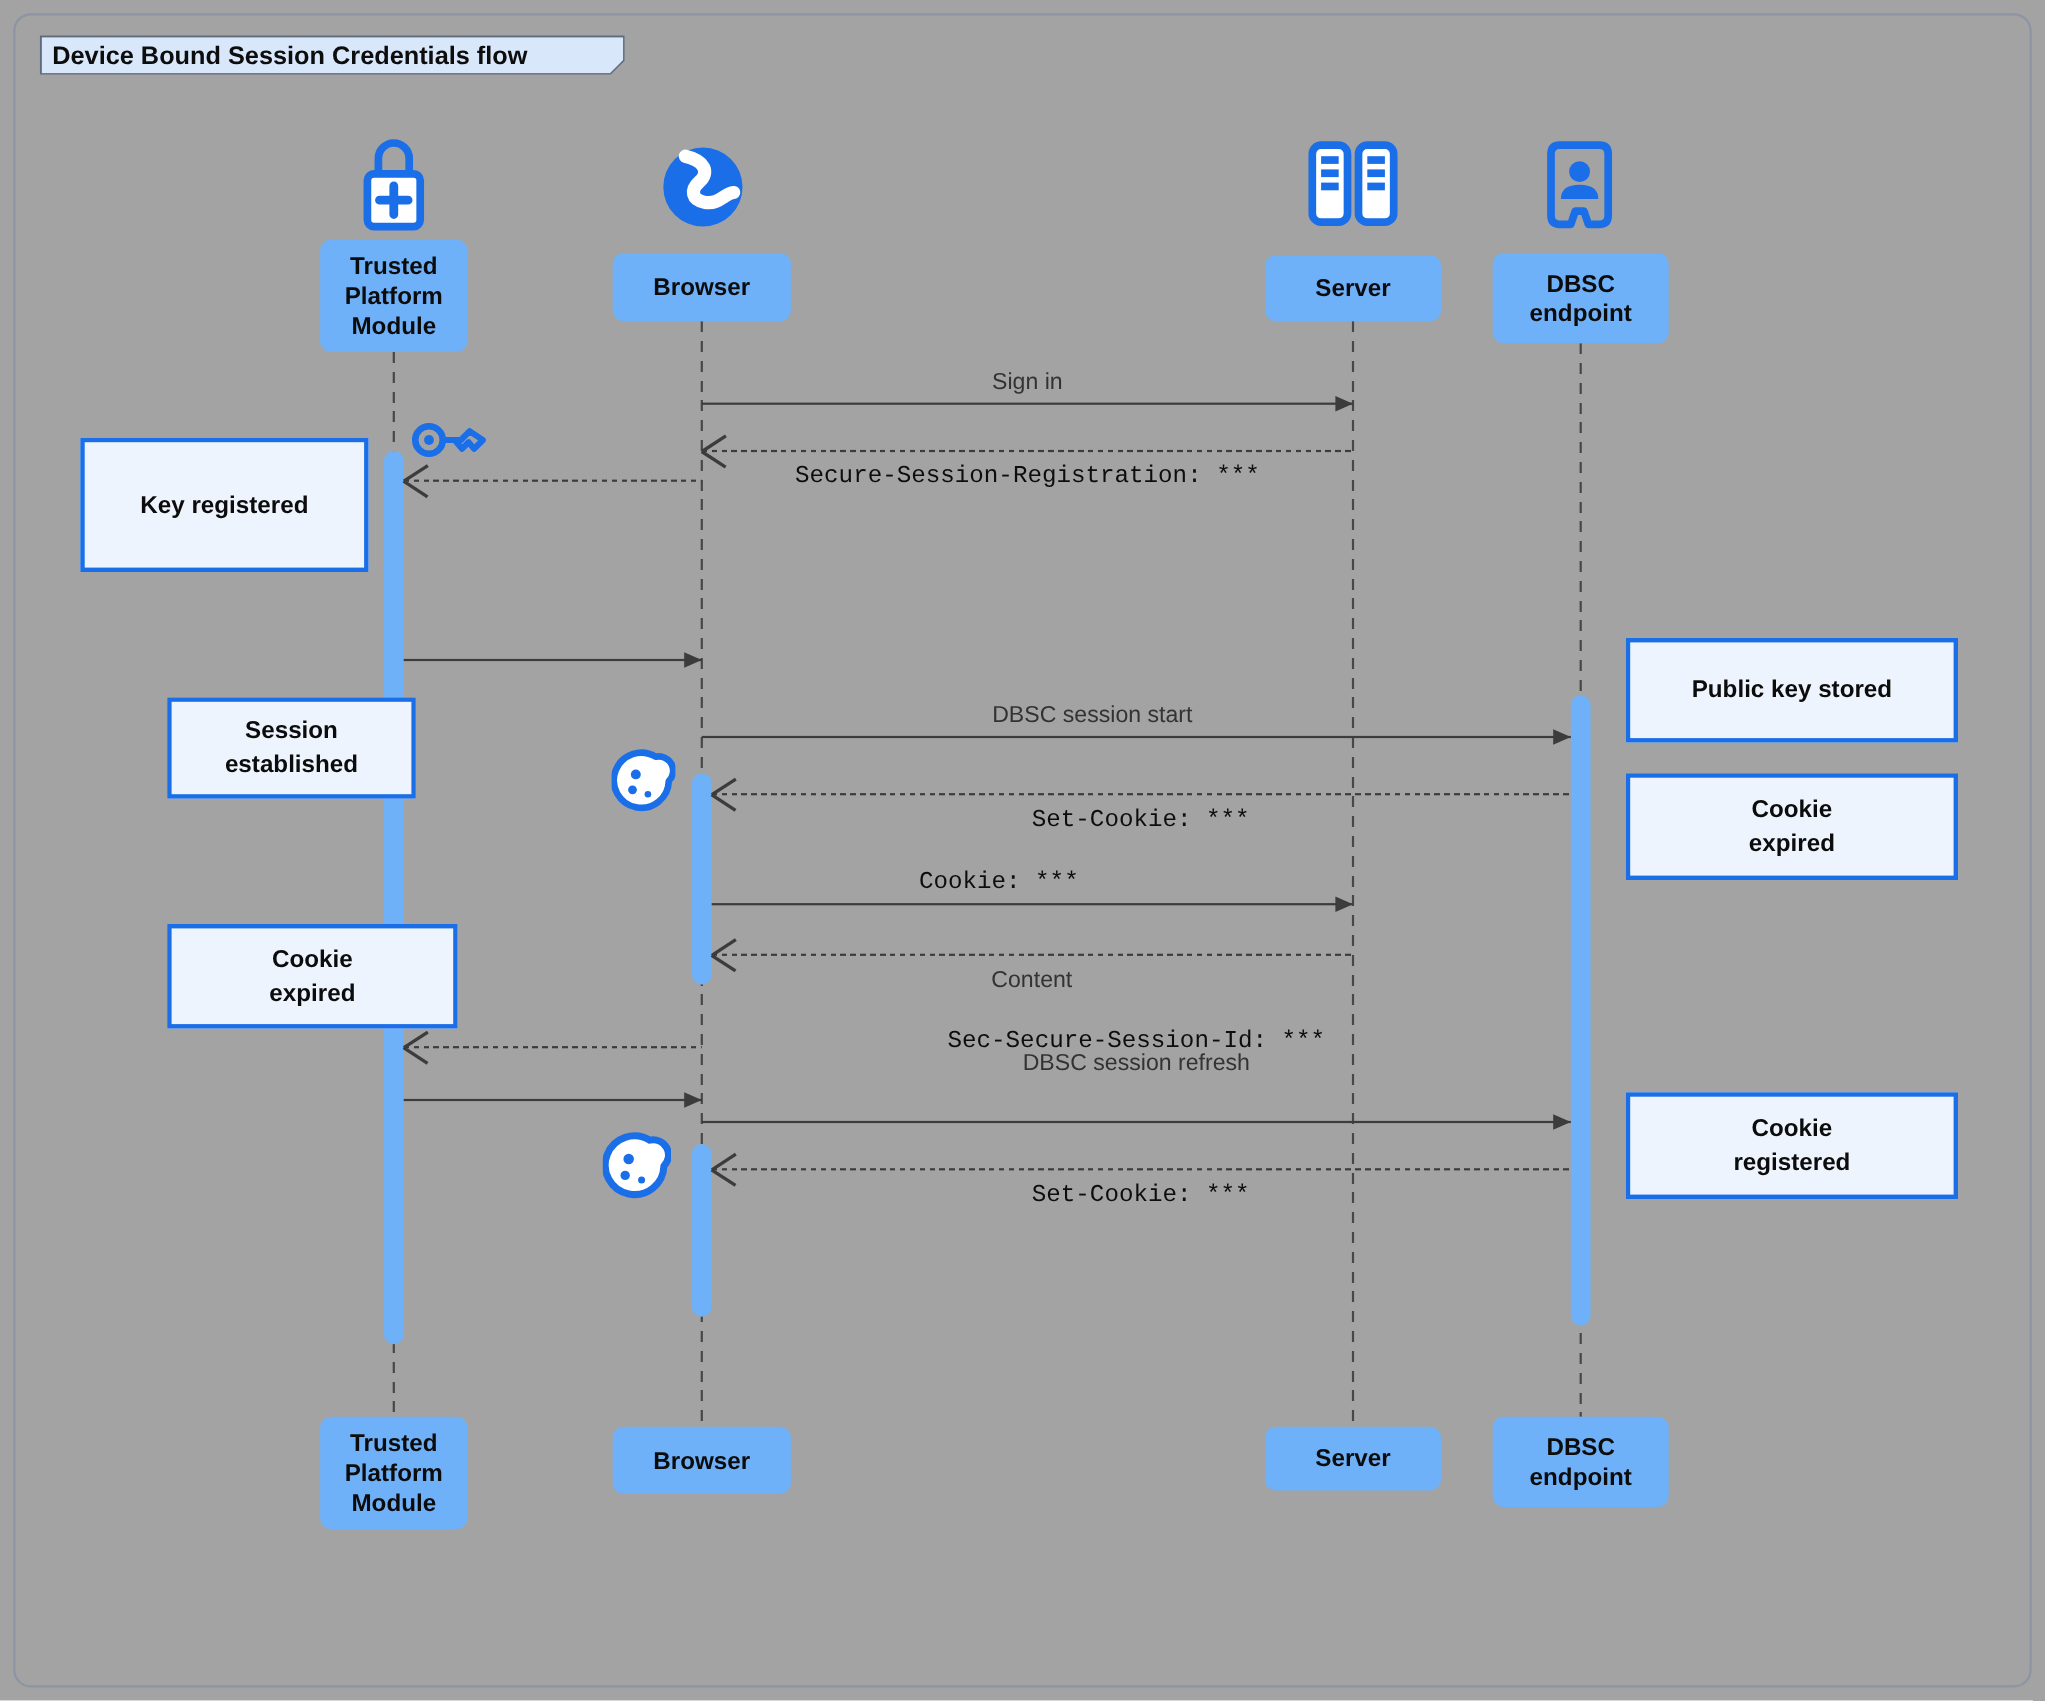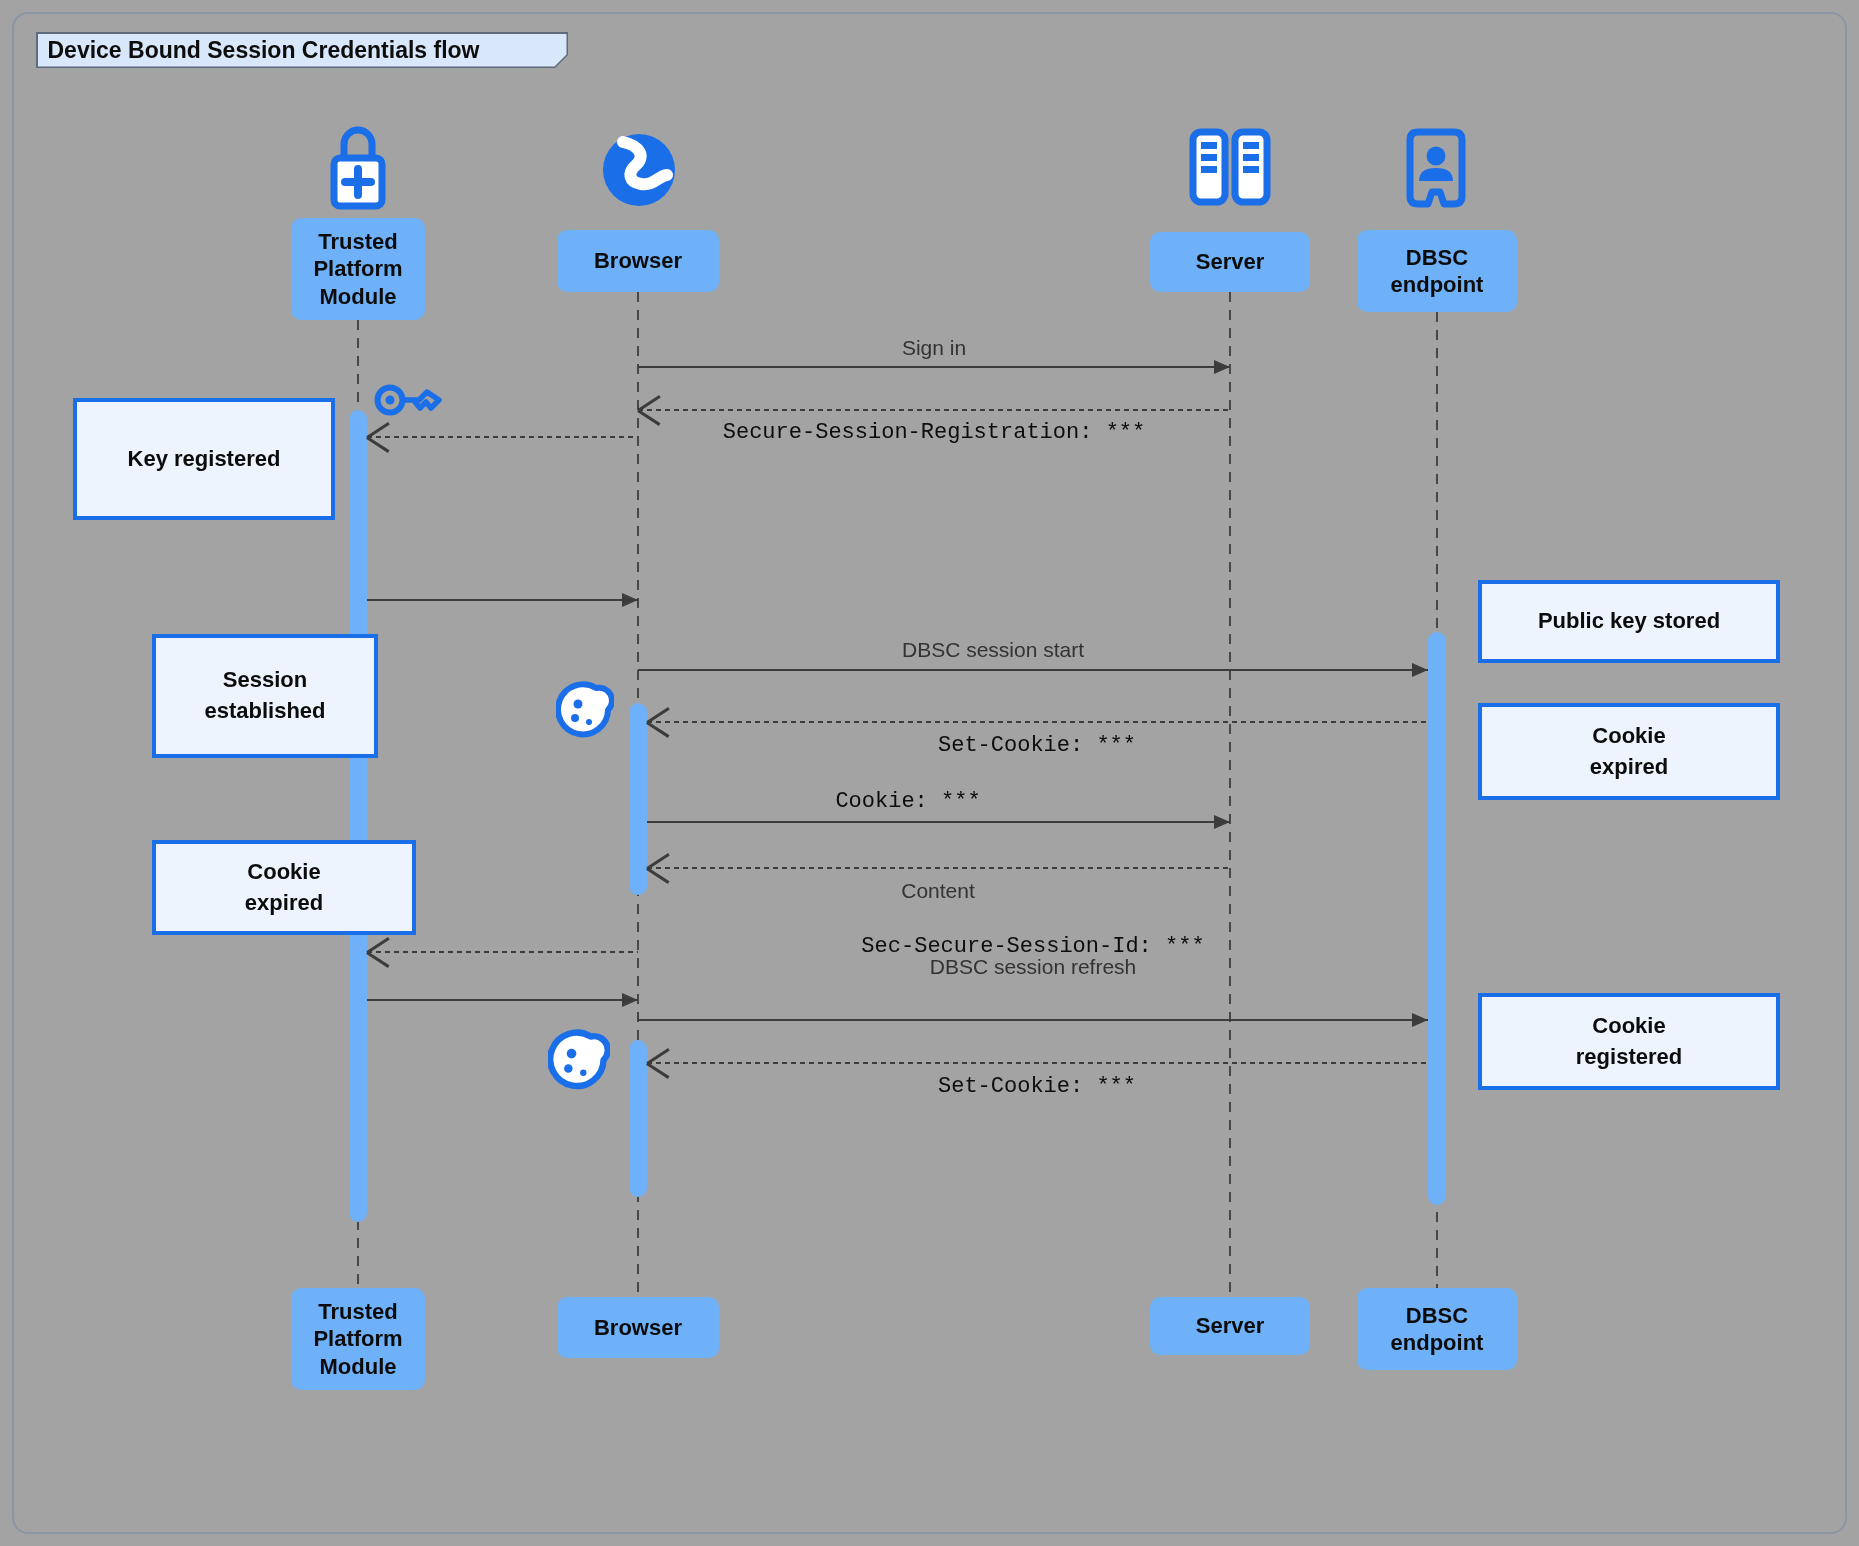--- a/index.html
+++ b/index.html
@@ -126,25 +126,25 @@
   <div class="mlabel sans" style="left:1033px;top:955px">DBSC session refresh</div>
   <div class="mlabel mono" style="left:1033px;top:934px">Sec-Secure-Session-Id: ***</div>
 
   <div class="mline-dash" style="left:647px;top:1062px;width:781px"></div>
   <div class="head-open" style="left:647px;top:1063px"></div>
   <div class="mlabel mono" style="left:1037px;top:1074px">Set-Cookie: ***</div>
 
   <div class="note" style="left:73px;top:398px;width:262px;height:122px">
     <span>Key registered</span>
   </div>
-  <div class="note" style="left:152px;top:634px;width:226px;height:124px">
+  <div class="note" style="left:152px;top:634px;width:226px;height:92px">
     <span>Session</span>
     <span>established</span>
   </div>
-  <div class="note" style="left:1478px;top:580px;width:302px;height:83px">
+  <div class="note" style="left:1478px;top:580px;width:302px;height:95px">
     <span>Public key stored</span>
   </div>
   <div class="note" style="left:1478px;top:703px;width:302px;height:97px">
     <span>Cookie</span>
     <span>expired</span>
   </div>
   <div class="note" style="left:152px;top:840px;width:264px;height:95px">
     <span>Cookie</span>
     <span>expired</span>
   </div>

